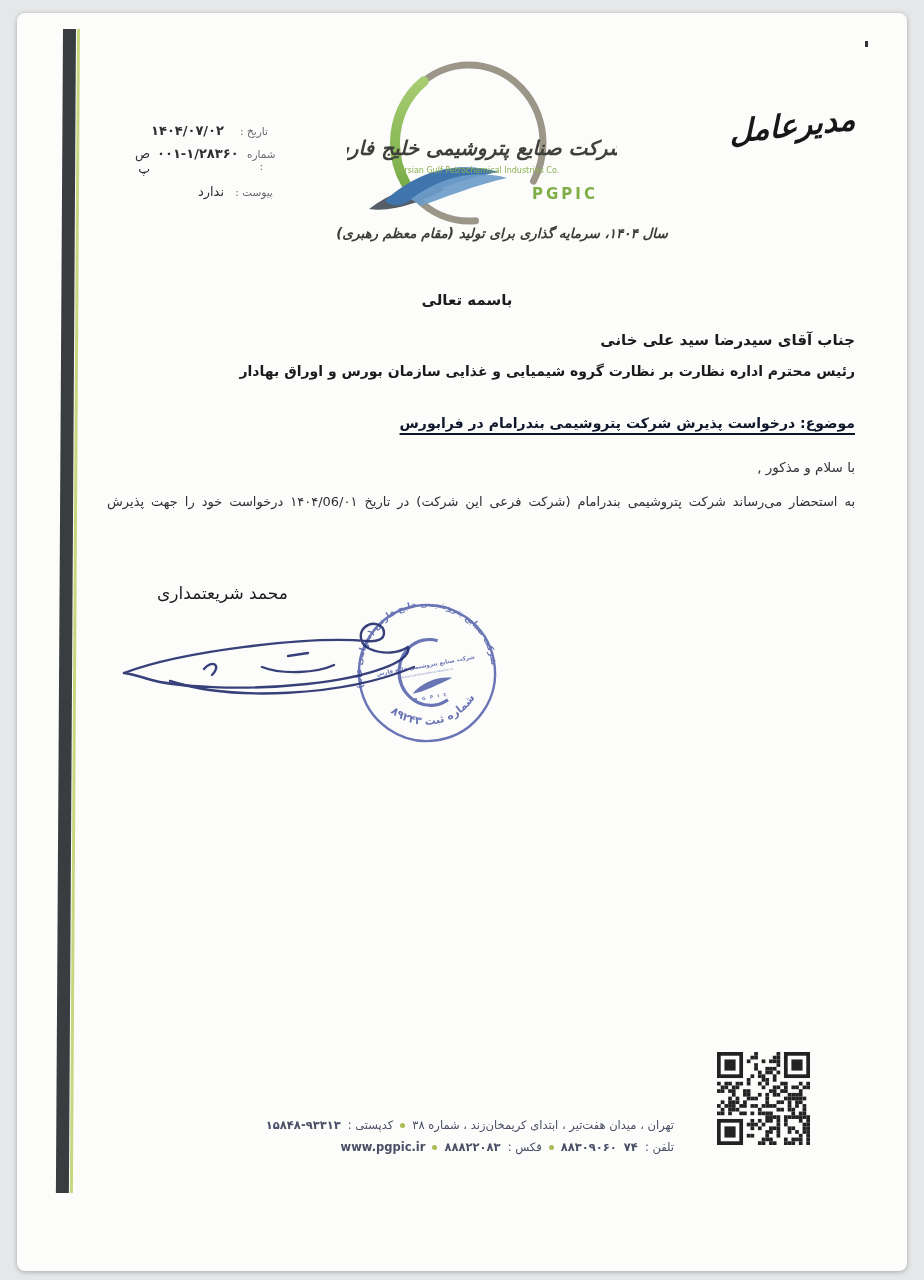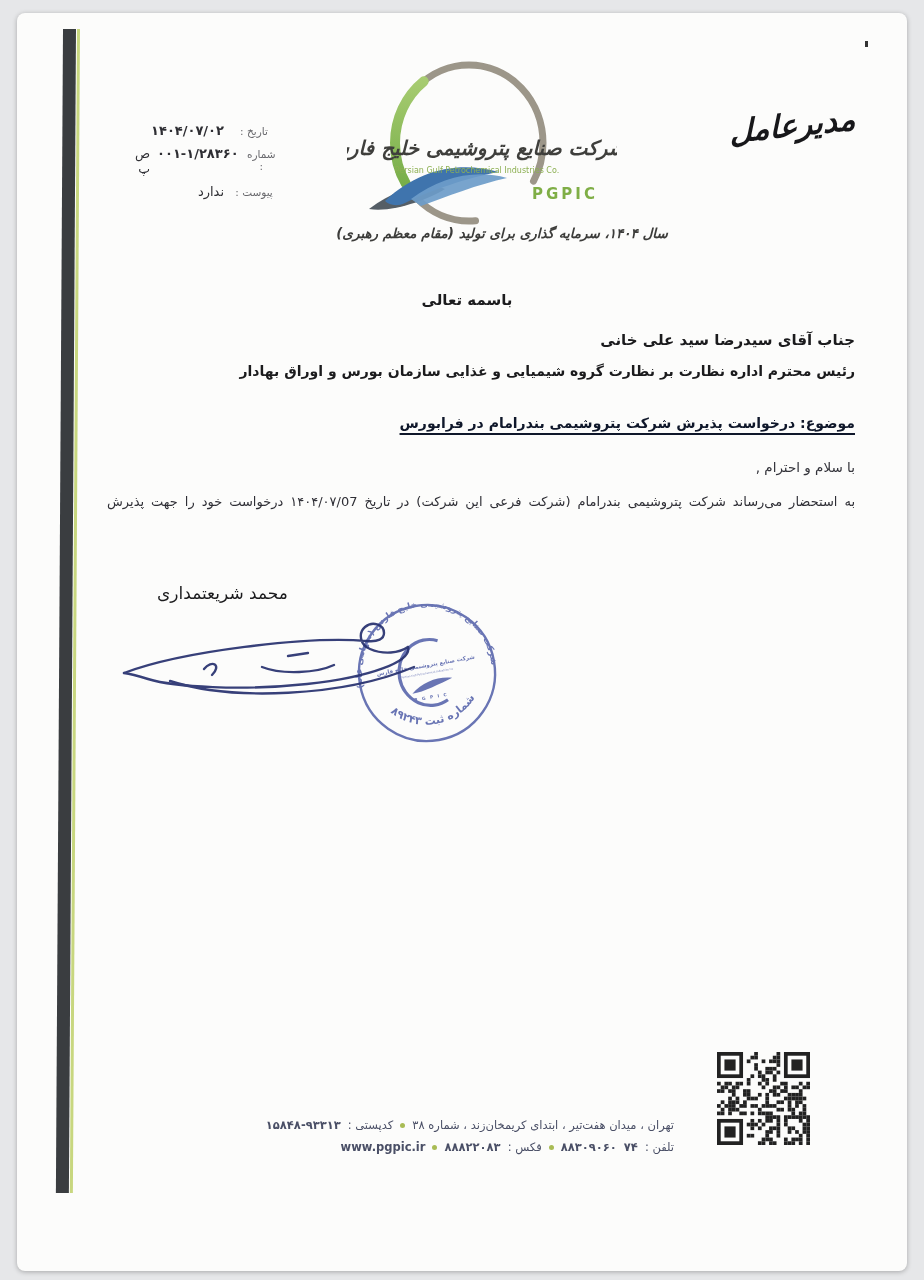--- a/index.html
+++ b/index.html
@@ -93,23 +93,23 @@
     <text x="128" y="104" text-anchor="middle" font-size="20" font-weight="bold" font-style="italic" fill="#3f3f3c" style="direction:rtl">شرکت صنایع پتروشیمی خلیج فارس</text>
     <text x="130" y="122" text-anchor="middle" font-size="8" fill="#8db053">Persian Gulf Petrochemical Industries Co.</text>
     <text x="185" y="148" font-size="15" font-weight="bold" letter-spacing="3" fill="#7fae46">PGPIC</text>
   </svg>
   <div class="slogan">سال ۱۴۰۴، سرمایه گذاری برای تولید (مقام معظم رهبری)</div>
 
   <div class="basmala rtl">باسمه تعالی</div>
   <div class="rec1 rtl">جناب آقای سیدرضا سید علی خانی</div>
   <div class="rec2 rtl">رئیس محترم اداره نظارت بر نظارت گروه شیمیایی و غذایی سازمان بورس و اوراق بهادار</div>
   <div class="subject rtl">موضوع: درخواست پذیرش شرکت پتروشیمی بندرامام در فرابورس</div>
-  <div class="salut rtl">با سلام و احترام ,</div>
+  <div class="salut rtl">با سلام و مذکور ,</div>
   <div class="bodytxt rtl">
-    <div class="bl just">به استحضار می‌رساند شرکت پتروشیمی بندرامام (شرکت فرعی این شرکت) در تاریخ ۱۴۰۴/۰۷/07 درخواست خود را جهت پذیرش</div>
+    <div class="bl just">به استحضار می‌رساند شرکت پتروشیمی بندرامام (شرکت فرعی این شرکت) در تاریخ ۱۴۰۴/06/۰۱ درخواست خود را جهت پذیرش</div>
   </div>
 
   <div class="signame">محمد شریعتمداری</div>
 
   <svg class="stampsvg" width="214" height="196" viewBox="0 0 214 196">
     <g transform="rotate(-10 102 94)" opacity=".82" fill="#4a58a5" stroke="none">
       <circle cx="102" cy="94" r="68" fill="none" stroke="#4a58a5" stroke-width="2.4"></circle>
       <path id="arcTop" d="M 40,112 A 65,65 0 1 1 164,112" fill="none"></path>
       <path id="arcBot" d="M 47,106 A 58,58 0 0 0 157,106" fill="none"></path>
       <text font-size="8.6" font-weight="bold" style="direction:rtl">

